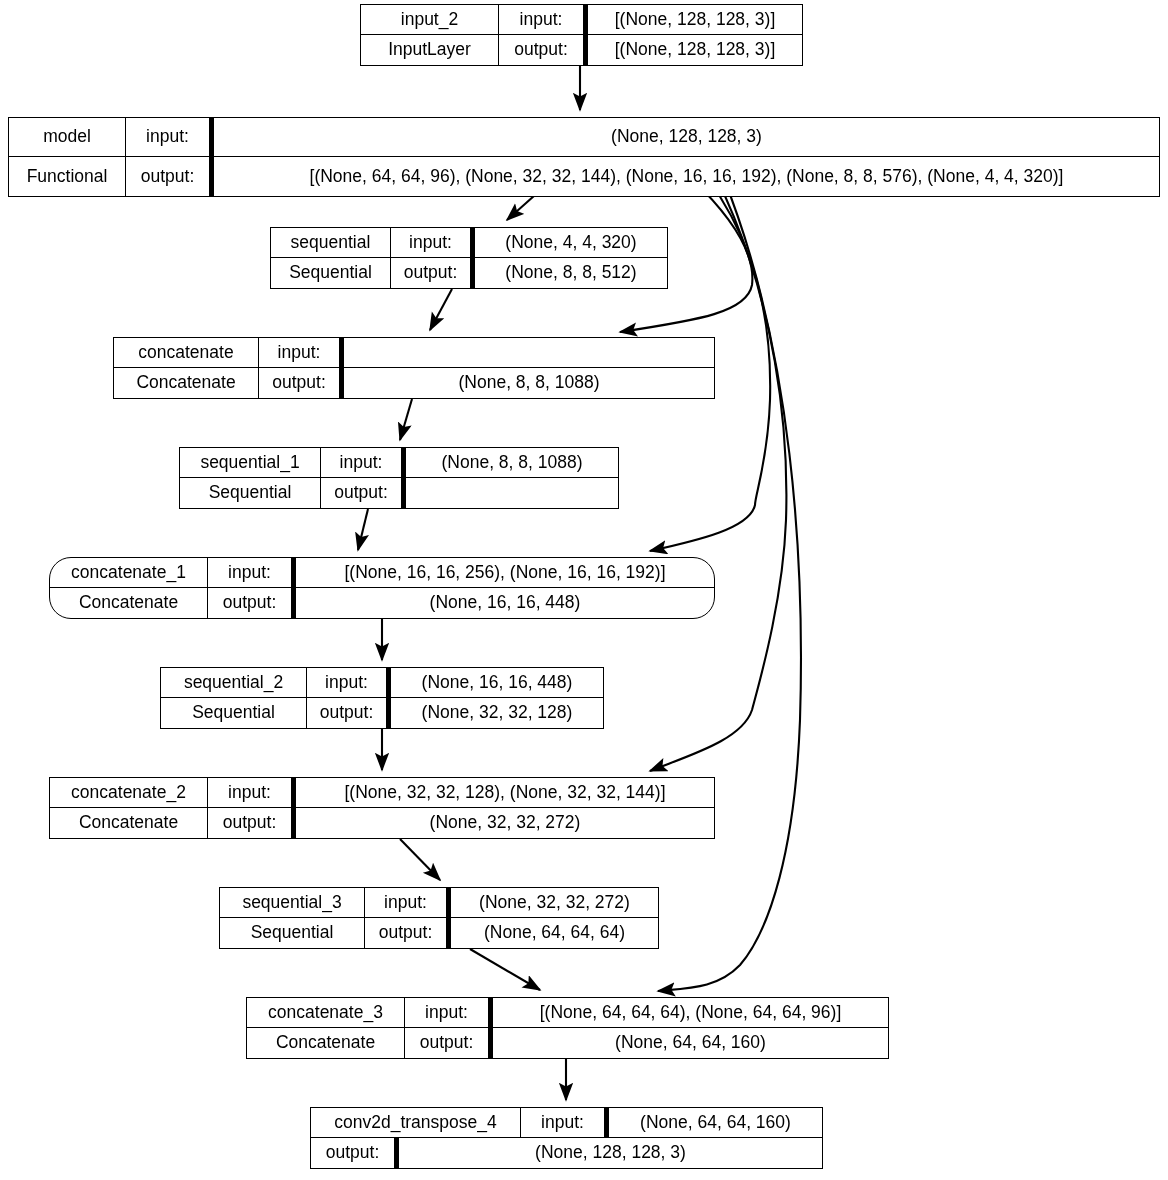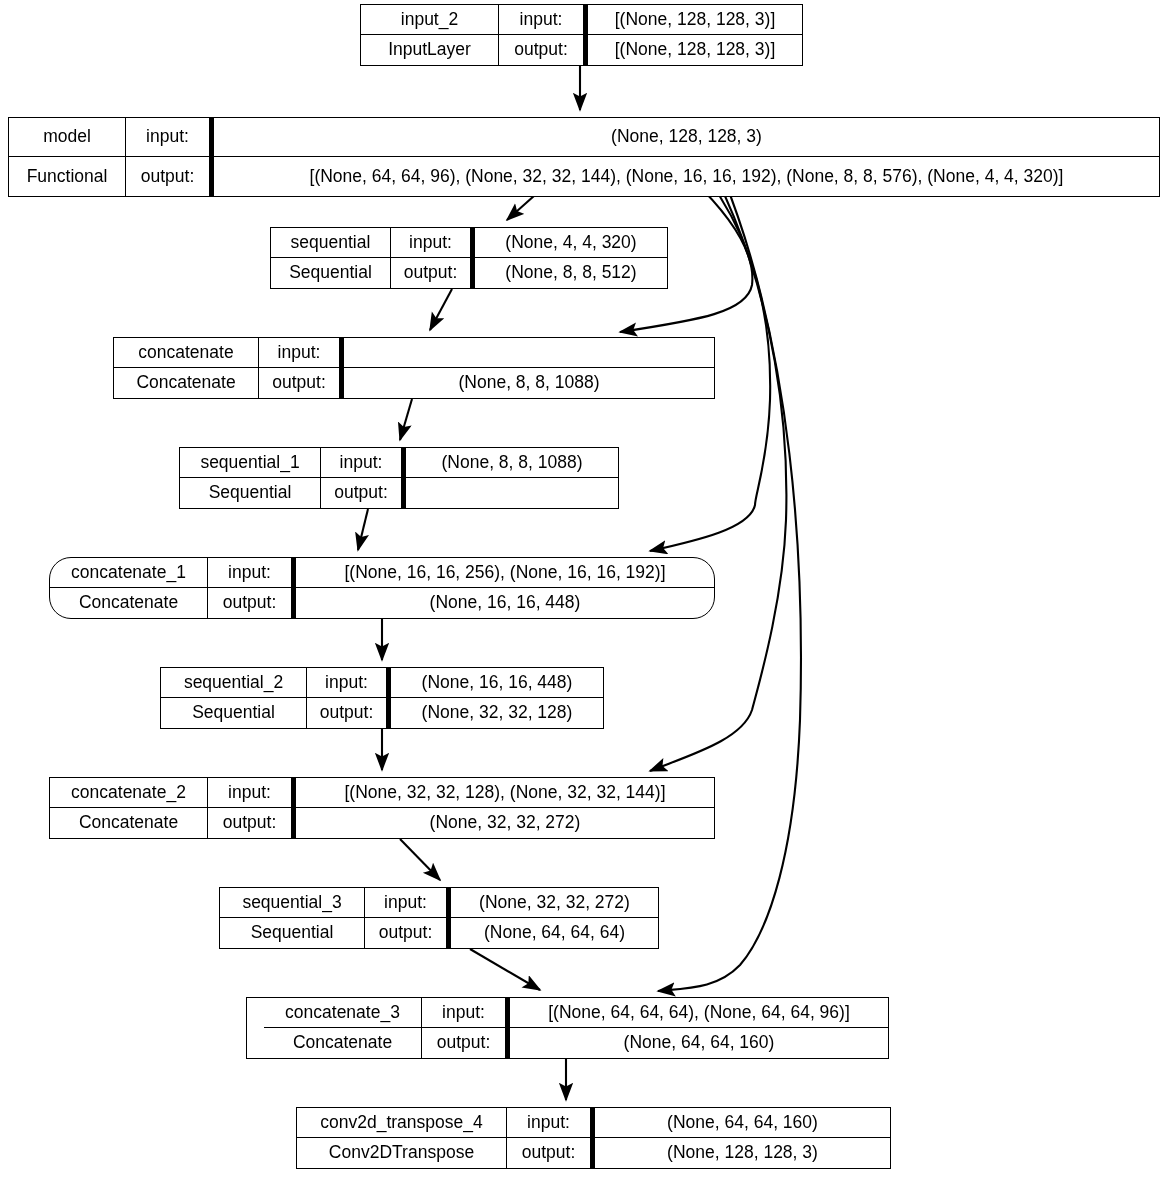--- a/index.html
+++ b/index.html
@@ -211,39 +211,38 @@
       <div class="cell io" style="width: 86px; flex: 0 0 86px;">input:</div>
       <div class="cell val">(None, 32, 32, 272)</div>
     </div>
     <div class="noderow">
       <div class="cell name" style="width: 145px; flex: 0 0 145px;">Sequential</div>
       <div class="cell io" style="width: 86px; flex: 0 0 86px;">output:</div>
       <div class="cell val">(None, 64, 64, 64)</div>
     </div>
   </div>
 
-  <div class="node" style="left: 246px; top: 997px; width: 643px; height: 62px; padding-left: 17px;">
+  <div class="node" style="left: 246px; top: 997px; width: 643px; height: 62px;">
     <div class="noderow top">
       <div class="cell name" style="width: 158px; flex: 0 0 158px;">concatenate_3</div>
       <div class="cell io" style="width: 88px; flex: 0 0 88px;">input:</div>
       <div class="cell val">[(None, 64, 64, 64), (None, 64, 64, 96)]</div>
     </div>
     <div class="noderow">
       <div class="cell name" style="width: 158px; flex: 0 0 158px;">Concatenate</div>
       <div class="cell io" style="width: 88px; flex: 0 0 88px;">output:</div>
       <div class="cell val">(None, 64, 64, 160)</div>
     </div>
   </div>
 
-  <div class="node" style="left: 296px; top: 1107px; width: 595px; height: 62px;">
+  <div class="node" style="left: 310px; top: 1107px; width: 513px; height: 62px;">
     <div class="noderow top">
       <div class="cell name" style="width: 210px; flex: 0 0 210px;">conv2d_transpose_4</div>
       <div class="cell io" style="width: 88px; flex: 0 0 88px;">input:</div>
       <div class="cell val">(None, 64, 64, 160)</div>
     </div>
     <div class="noderow">
-      <div class="cell name" style="width: 210px; flex: 0 0 210px;">Conv2DTranspose</div>
       <div class="cell io" style="width: 88px; flex: 0 0 88px;">output:</div>
       <div class="cell val">(None, 128, 128, 3)</div>
     </div>
   </div>
 
 </div>
 
 </body></html>

